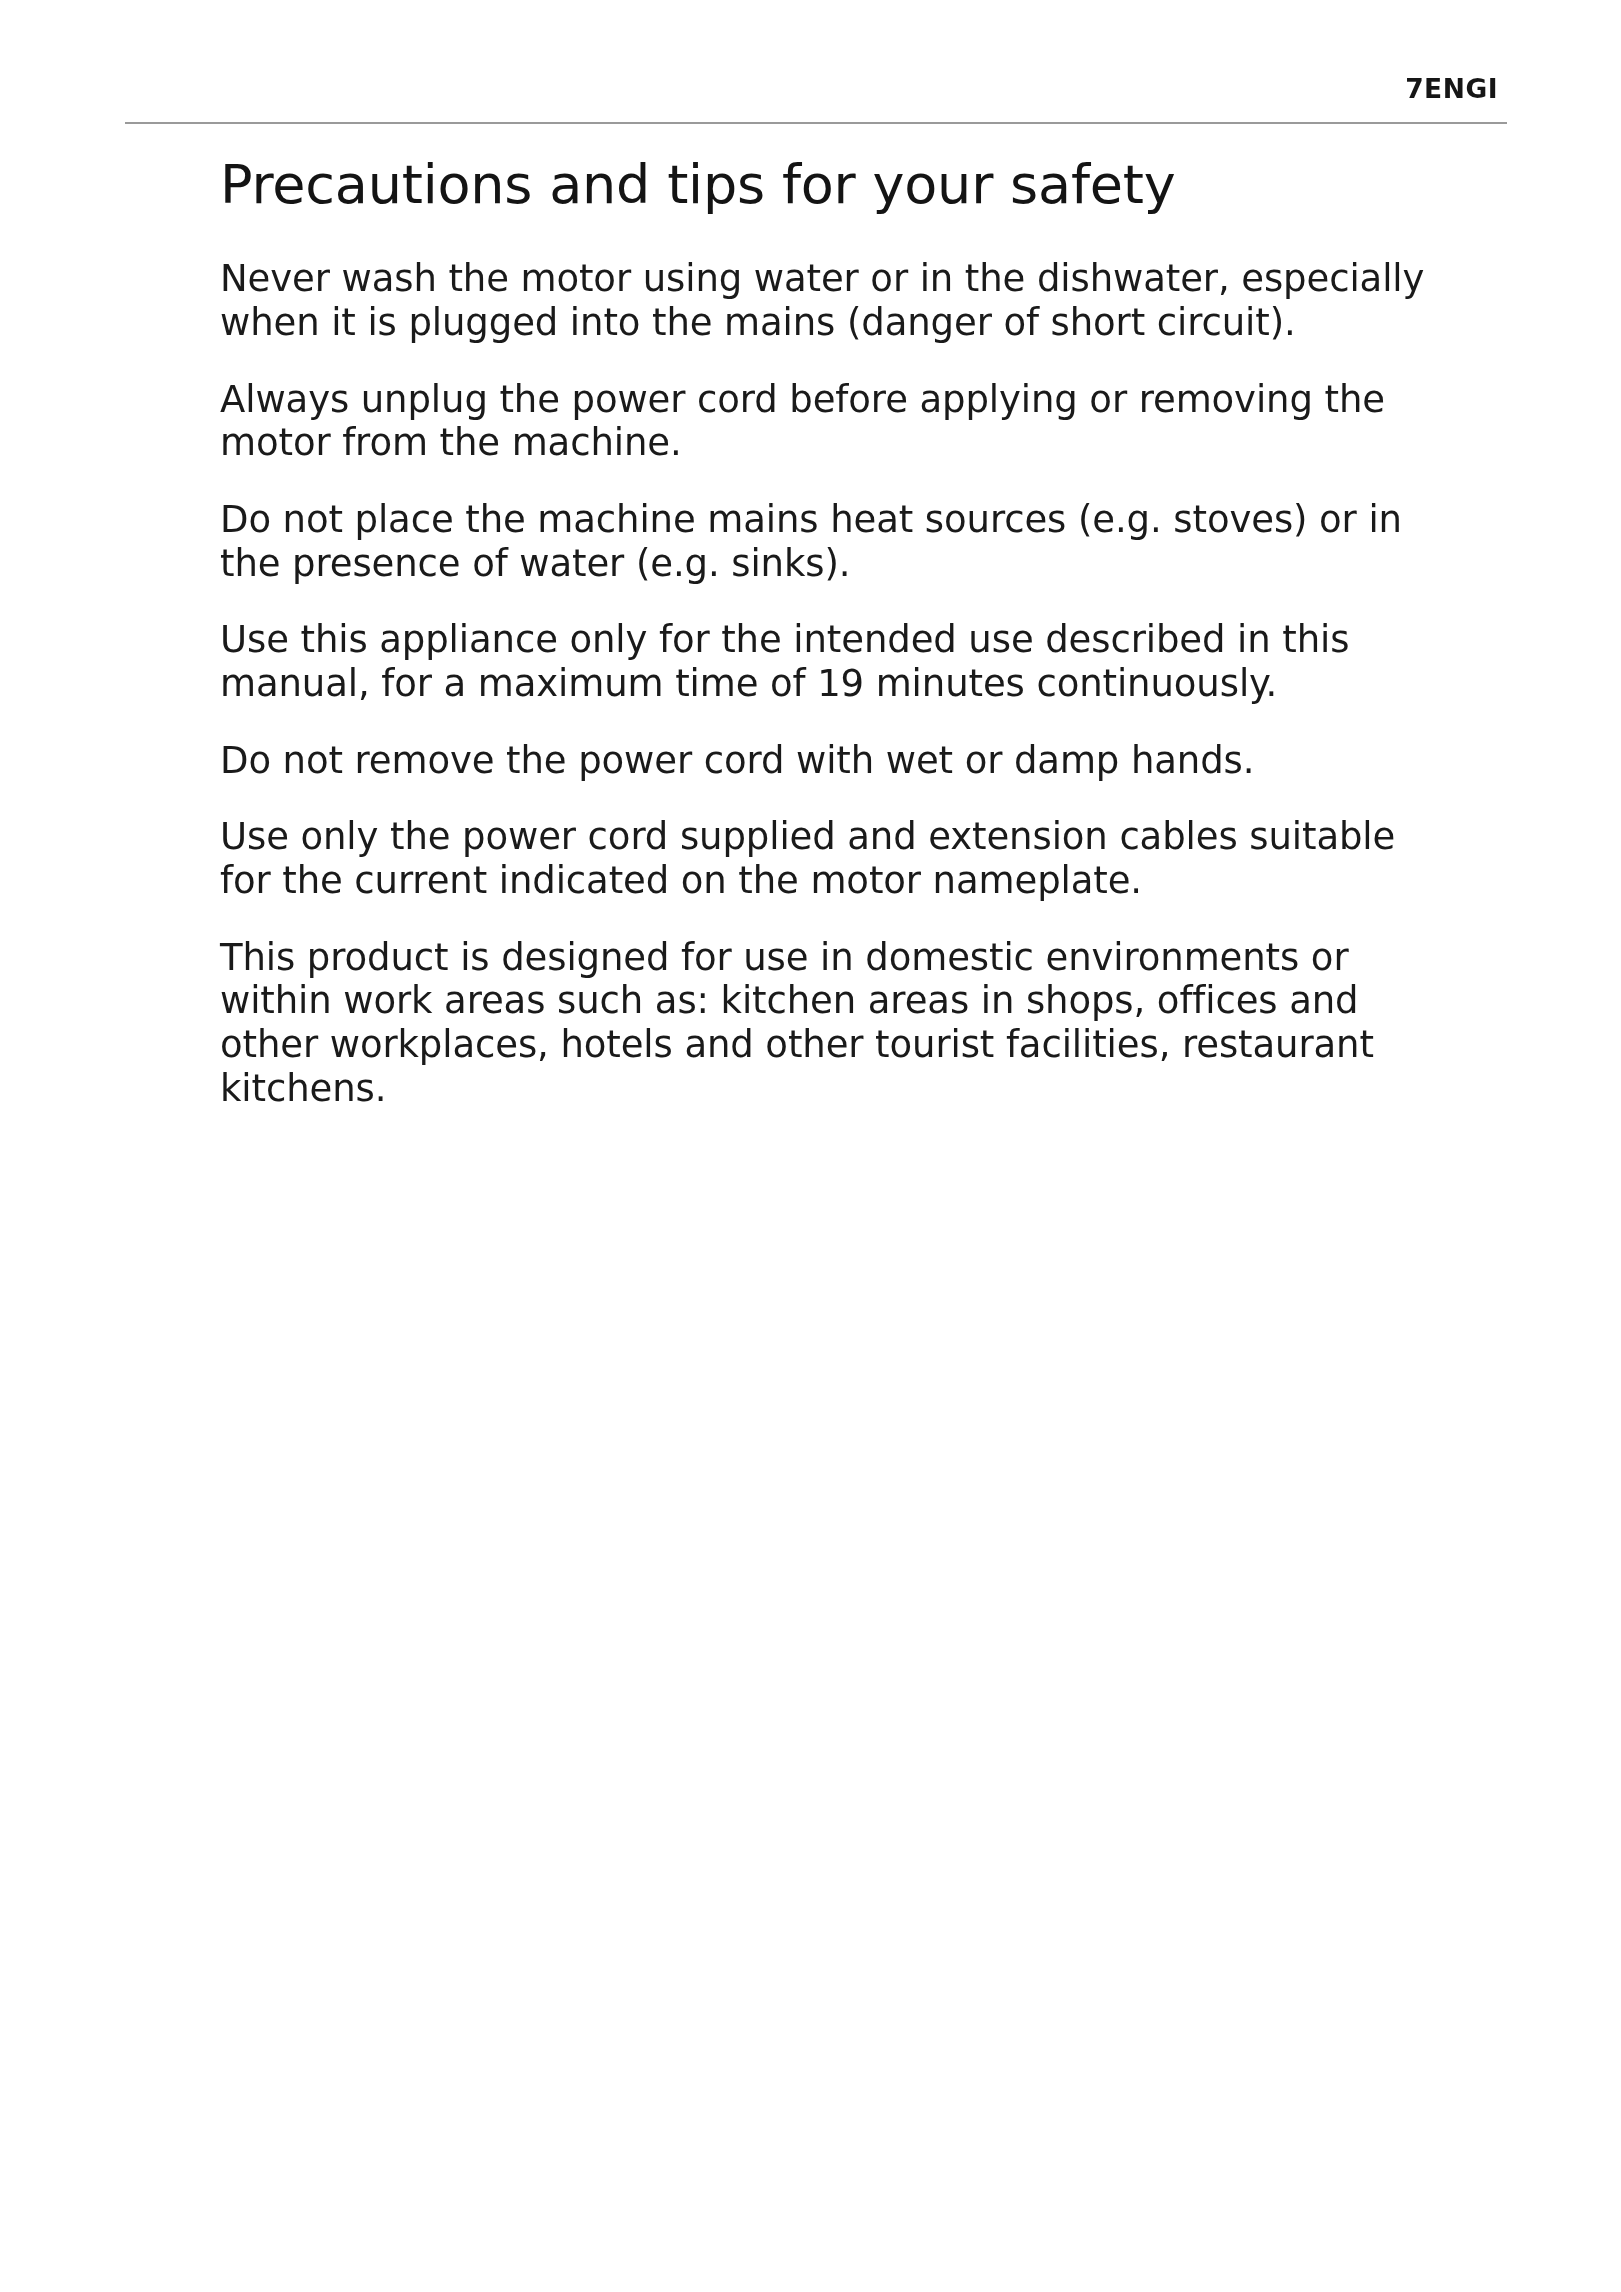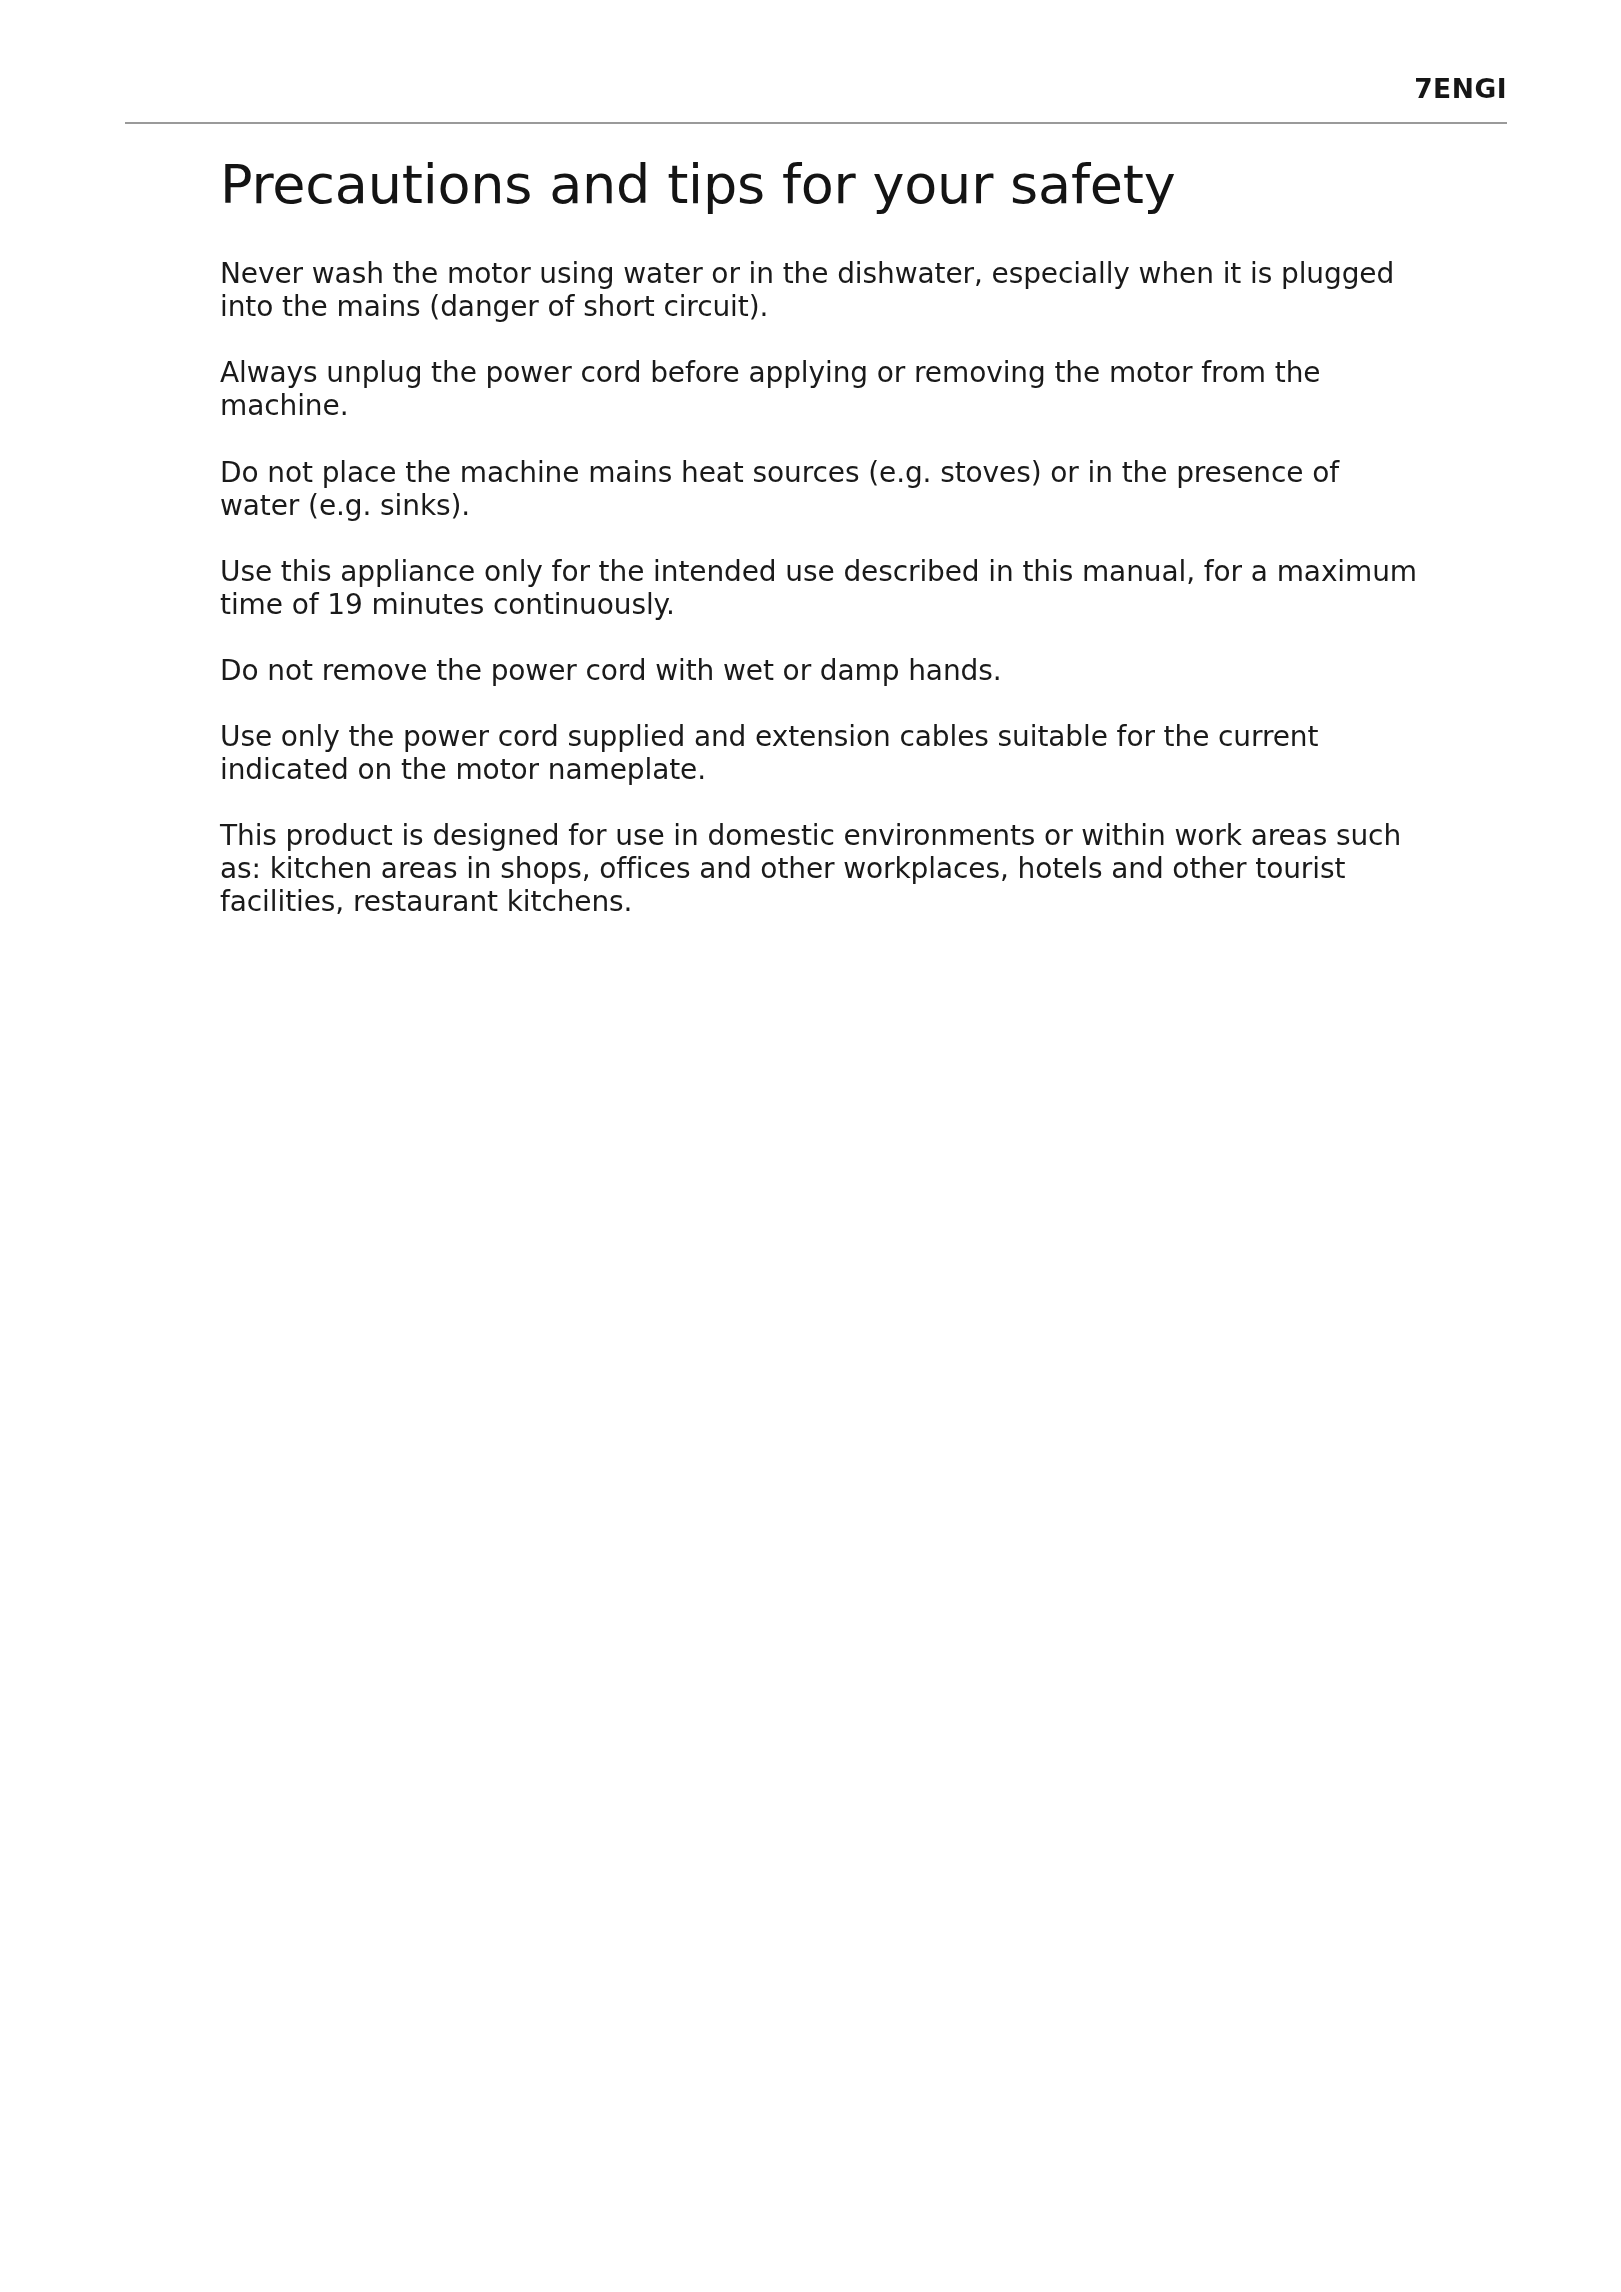--- a/index.html
+++ b/index.html
@@ -29,21 +29,21 @@
   .header {
     position: absolute;
     top: 73px;
     left: 125px;
     width: 1382px;
     height: 59px;
   }
 
   .header-text {
     position: absolute;
-    right: 0;
+    right: 9px;
     top: 0;
     font-size: 26.5px;
     font-weight: bold;
     letter-spacing: 0.5px;
     color: #161616;
     white-space: nowrap;
   }
 
   .header-rule {
     position: absolute;
@@ -65,21 +65,21 @@
   h1.title {
     font-size: 54px;
     font-weight: 400;
     line-height: 1.1;
     margin: 0 0 43px 0;
     color: #141414;
     letter-spacing: -0.2px;
   }
 
   p.para {
-    font-size: 28px;
+    font-size: 37px;
     line-height: 1.18;
     margin: 0 0 33px 0;
     color: #1a1a1a;
     font-weight: 400;
     letter-spacing: -0.1px;
   }
 
   p.para:last-child {
     margin-bottom: 12px;
   }

